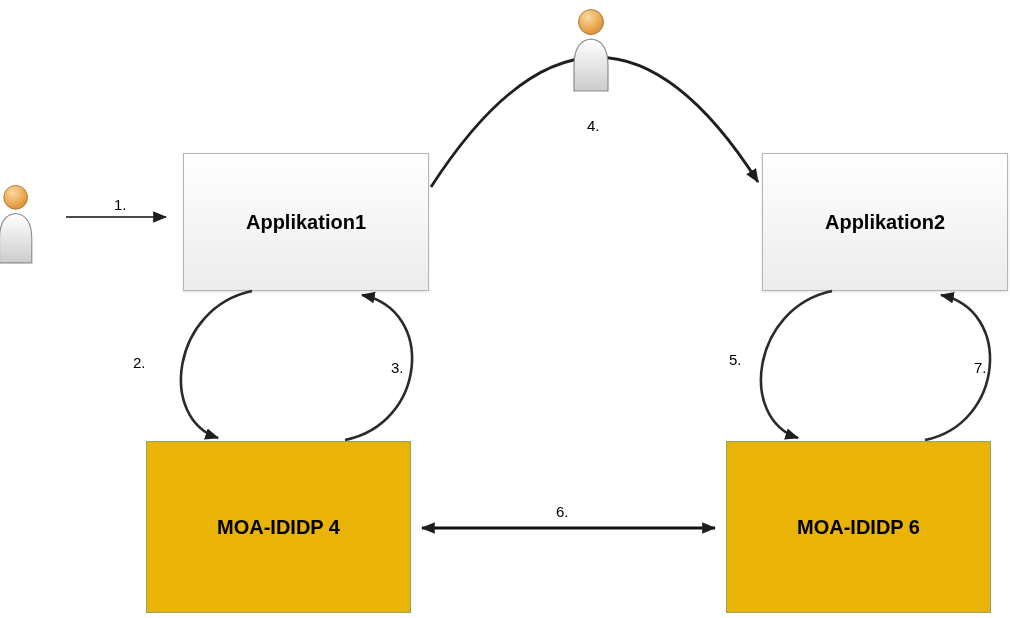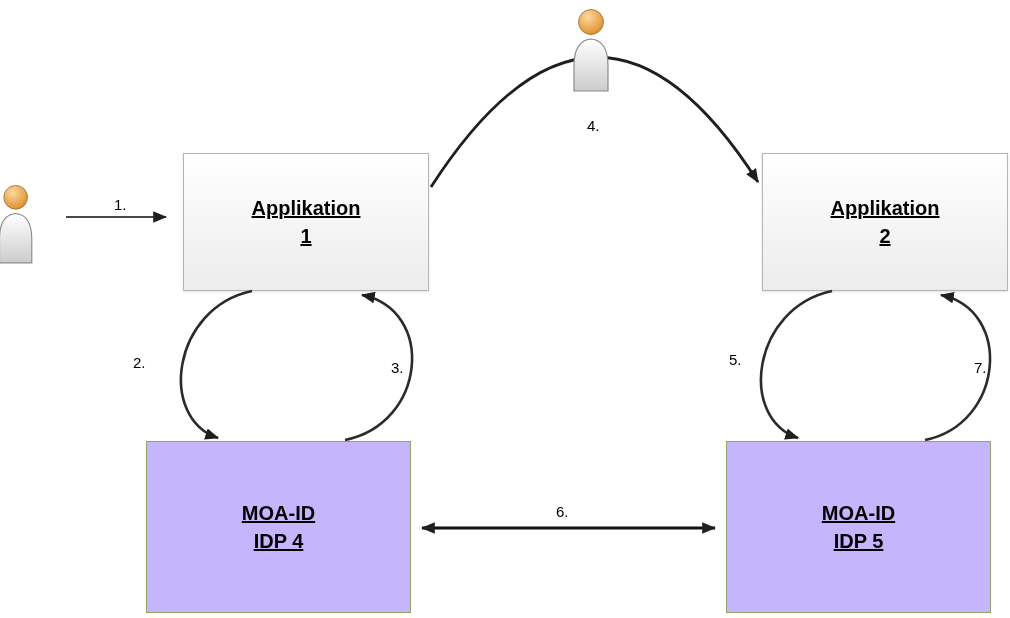--- a/index.html
+++ b/index.html
@@ -5,37 +5,36 @@
   html,body { margin:0; padding:0; background:#ffffff; }
   .canvas {
     position:relative;
     width:1010px; height:618px;
     background:#ffffff;
     font-family:"Liberation Sans", sans-serif;
     overflow:hidden;
   }
   .box {
     position:absolute;
-    display:flex; flex-direction:column;
+    display:flex; flex-direction:row;
     align-items:center; justify-content:center;
     text-align:center;
     font-weight:bold; font-size:20px; color:#000;
     line-height:1.4;
     box-sizing:border-box;
-    text-decoration:underline;
   }
   .app-box {
     background:linear-gradient(#ffffff, #ececec); 
     border:1px solid #b5b5b5;                     
     box-shadow:0 1px 2px rgba(0,0,0,0.12);
   }
   #app1 { left:183px; top:153px; width:246px; height:138px; }
   #app2 { left:762px; top:153px; width:246px; height:138px; }
   .idp-box {
-    background:#c4b5fd;        
+    background:#eab308;        
     border:1px solid #94a465;  
   }
   #idp1 { left:146px; top:441px; width:265px; height:172px; }
   #idp2 { left:726px; top:441px; width:265px; height:172px; }
 
   .step {
     position:absolute;
     font-size:15px; color:#000;
   }
   #step1 { left:114px; top:196px; }
@@ -67,21 +66,21 @@
     <span>2</span>
   </div>
 
   <div class="box idp-box" id="idp1">
     <span>MOA-ID</span>
     <span>IDP 4</span>
   </div>
 
   <div class="box idp-box" id="idp2">
     <span>MOA-ID</span>
-    <span>IDP 5</span>
+    <span>IDP 6</span>
   </div>
 
   <div class="step" id="step1">1.</div>
   <div class="step" id="step2">2.</div>
   <div class="step" id="step3">3.</div>
   <div class="step" id="step4">4.</div>
   <div class="step" id="step5">5.</div>
   <div class="step" id="step6">6.</div>
   <div class="step" id="step7">7.</div>
 

